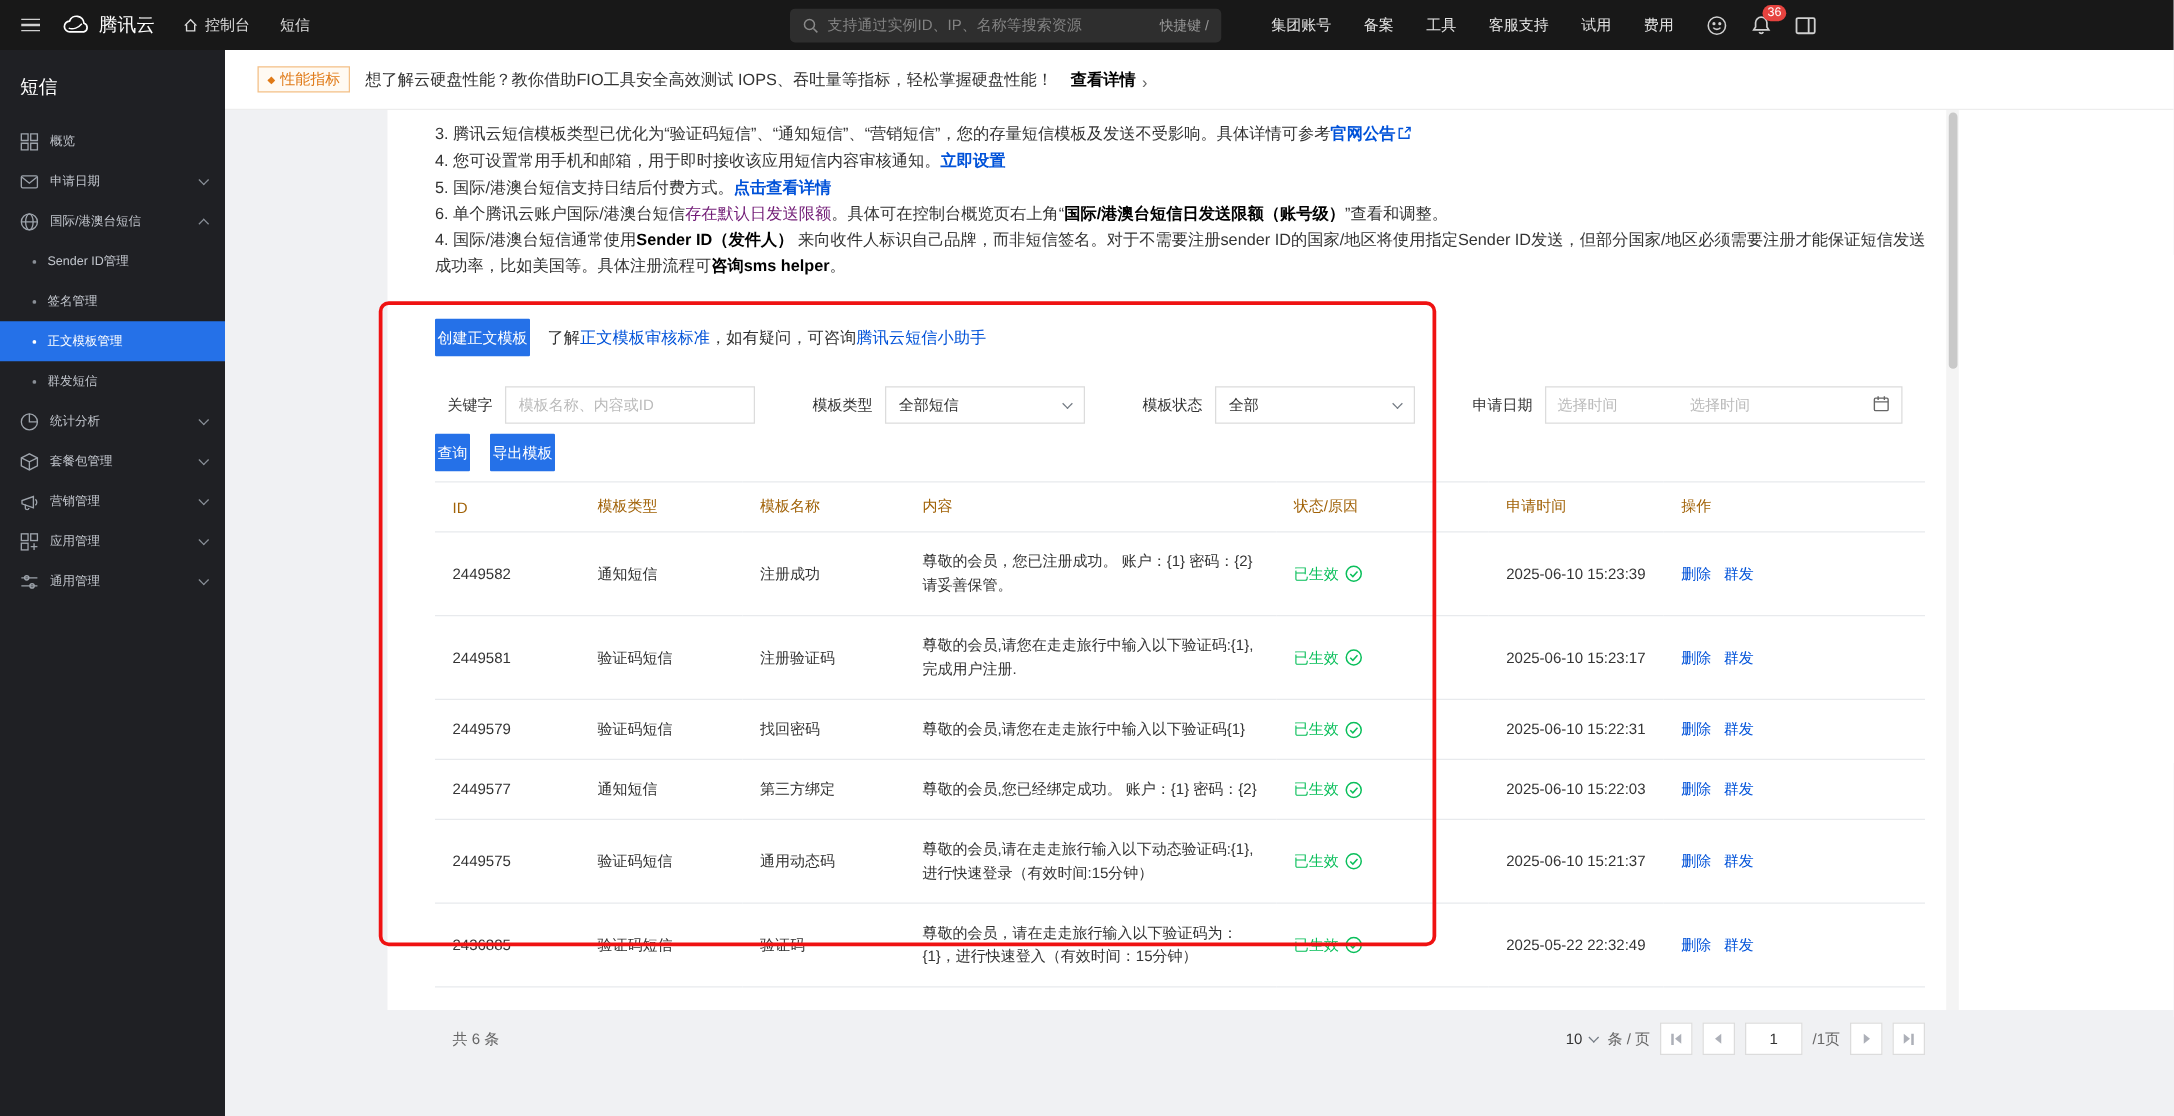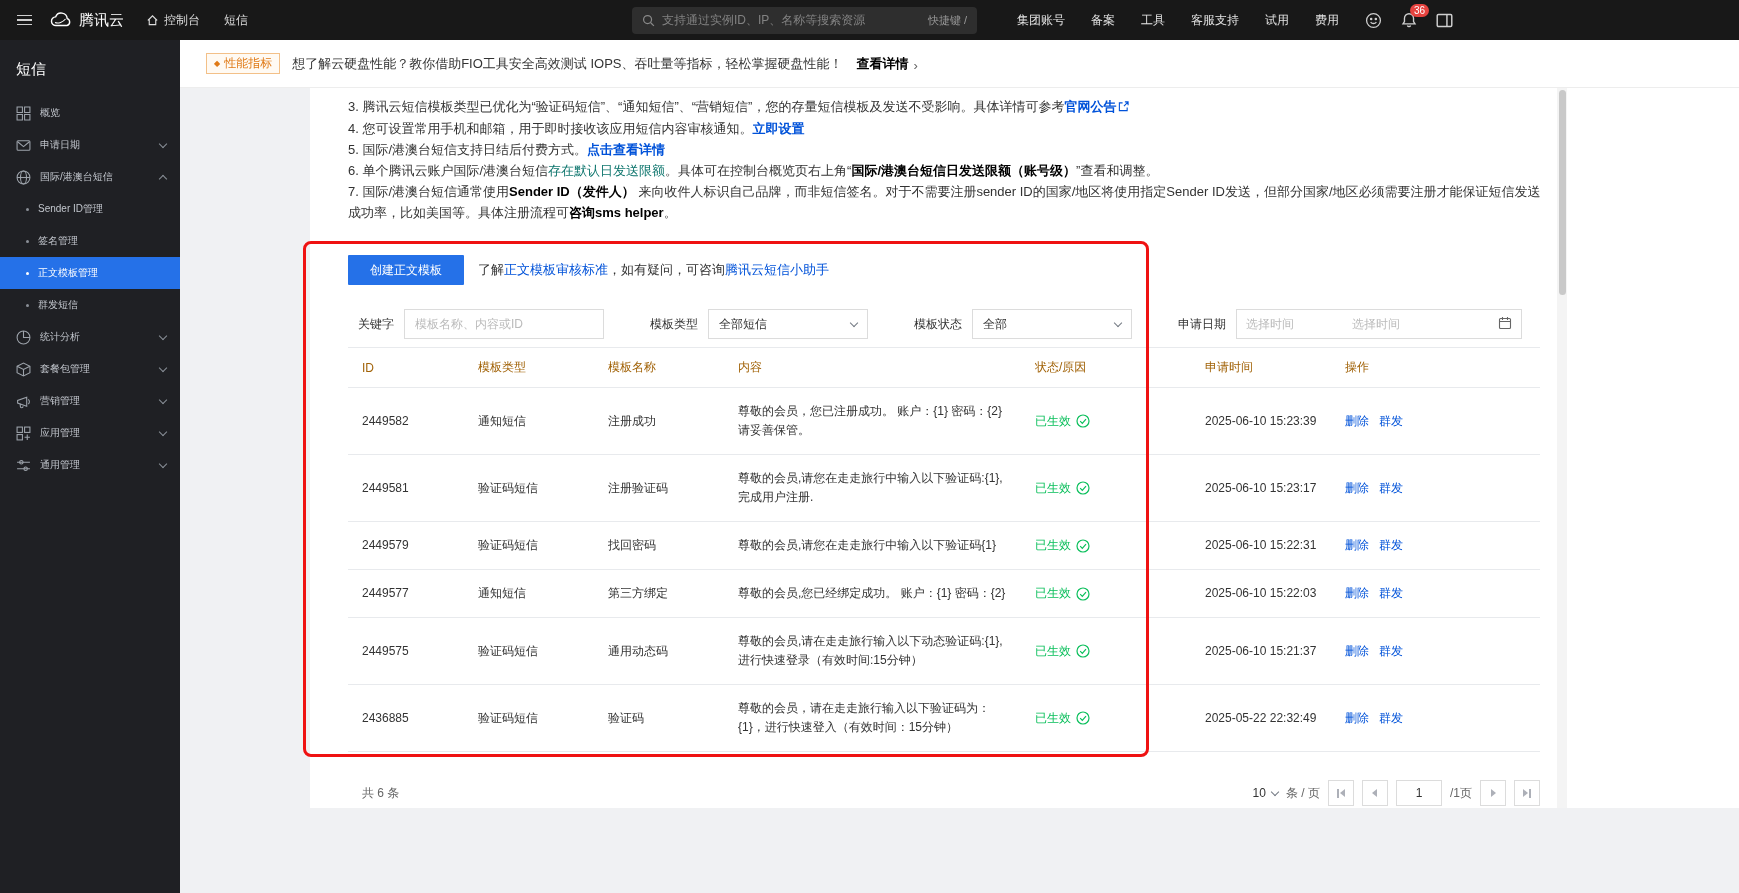--- a/index.html
+++ b/index.html
@@ -38,26 +38,26 @@
   .blink{margin-left:14px;font-size:13px;color:#000;cursor:pointer;display:inline-flex;align-items:flex-end;gap:5px}
   .blink b{font-weight:bold}
   .blink .arr{color:#666}
   
   .panel{position:absolute;top:88px;left:310px;right:0;height:720px;background:#fff;z-index:4}
   .panel-inner{width:1246px;padding:8px 0 0 38px}
   .note{width:1198px;font-size:13px;line-height:21px;color:#333}
   .lnk{color:#0052d9;cursor:pointer}
   .b{font-weight:bold}
   .u{}
-  .red{color:#0f766e}
+  .red{color:#701a75}
   .dk{color:#000}
   .ext{margin-left:2px;vertical-align:-1px}
   
   .tool-row{margin-top:32px;display:flex;align-items:center}
-  .btn-primary{background:#2571e8;color:#fff;border:none;height:30px;padding:0 22px;font-size:12px;border-radius:1px;cursor:pointer;font-family:inherit}
+  .btn-primary{background:#2571e8;color:#fff;border:none;height:30px;padding:0 2px;font-size:12px;border-radius:1px;cursor:pointer;font-family:inherit}
   .help{margin-left:14px;font-size:13px;color:#333}
   
   .filter-row{margin-top:24px;display:flex;align-items:center;font-size:12px;color:#333}
   .flabel{margin:0 10px 0 10px;white-space:nowrap}
   .inp{width:200px;height:30px;border:1px solid #dcdcdc;padding:0 10px;font-size:12px;font-family:inherit;color:#333;outline:none}
   .inp::placeholder{color:#bbb}
   .sel{width:160px;height:30px;border:1px solid #dcdcdc;background:#fff;display:flex;align-items:center;padding:0 10px;cursor:pointer}
   .sel .cdown{margin-left:auto}
   .cdown{width:6px;height:6px;border-right:1px solid #737a83;border-bottom:1px solid #737a83;transform:rotate(45deg);margin-top:-3px}
   .gap36{width:36px}
@@ -272,21 +272,21 @@
     <div class="note">
       <span>4. 您可设置常用手机和邮箱，用于即时接收该应用短信内容审核通知。</span><span class="lnk b u">立即设置</span>
     </div>
     <div class="note">
       <span>5. 国际/港澳台短信支持日结后付费方式。</span><span class="lnk b u">点击查看详情</span>
     </div>
     <div class="note">
       <span>6. 单个腾讯云账户国际/港澳台短信</span><span class="red">存在默认日发送限额</span><span>。具体可在控制台概览页右上角“</span><span class="b dk">国际/港澳台短信日发送限额（账号级）</span><span>”查看和调整。</span>
     </div>
     <div class="note">
-      <span>7. 国际/港澳台短信通常使用</span><span class="b u dk">Sender ID（发件人）</span><span> 来向收件人标识自己品牌，而非短信签名。对于不需要注册sender ID的国家/地区将使用指定Sender ID发送，但部分国家/地区必须需要注册才能保证短信发送成功率，比如美国等。具体注册流程可</span><span class="b u dk">咨询sms helper</span><span>。</span>
+      <span>4. 国际/港澳台短信通常使用</span><span class="b u dk">Sender ID（发件人）</span><span> 来向收件人标识自己品牌，而非短信签名。对于不需要注册sender ID的国家/地区将使用指定Sender ID发送，但部分国家/地区必须需要注册才能保证短信发送成功率，比如美国等。具体注册流程可</span><span class="b u dk">咨询sms helper</span><span>。</span>
     </div>
 
     <div class="tool-row">
       <button class="btn-primary">创建正文模板</button>
       <span class="help">
         <span>了解</span><span class="lnk">正文模板审核标准</span><span>，如有疑问，可咨询</span><span class="lnk">腾讯云短信小助手</span>
       </span>
     </div>
 
     <div class="filter-row">
@@ -311,20 +311,24 @@
         <span class="d2">选择时间</span>
         <span class="cal">
           <svg width="14" height="14" viewBox="0 0 14 14" fill="none" stroke="#666" stroke-width="1.1">
               <rect x="1.5" y="2.5" width="11" height="10" rx="1"></rect>
               <path d="M1.5 5.5h11M4.5 1v3M9.5 1v3"></path>
             </svg>
         </span>
       </div>
     </div>
 
+    <div class="btn-row">
+      <button class="btn-primary">查询</button>
+      <button class="btn-primary">导出模板</button>
+    </div>
 
     <table>
       <colgroup>
           <col style="width:116px">
           <col style="width:130px">
           <col style="width:130px">
           <col style="width:297px">
           <col style="width:170px">
           <col style="width:140px">
           <col style="width:209px">

